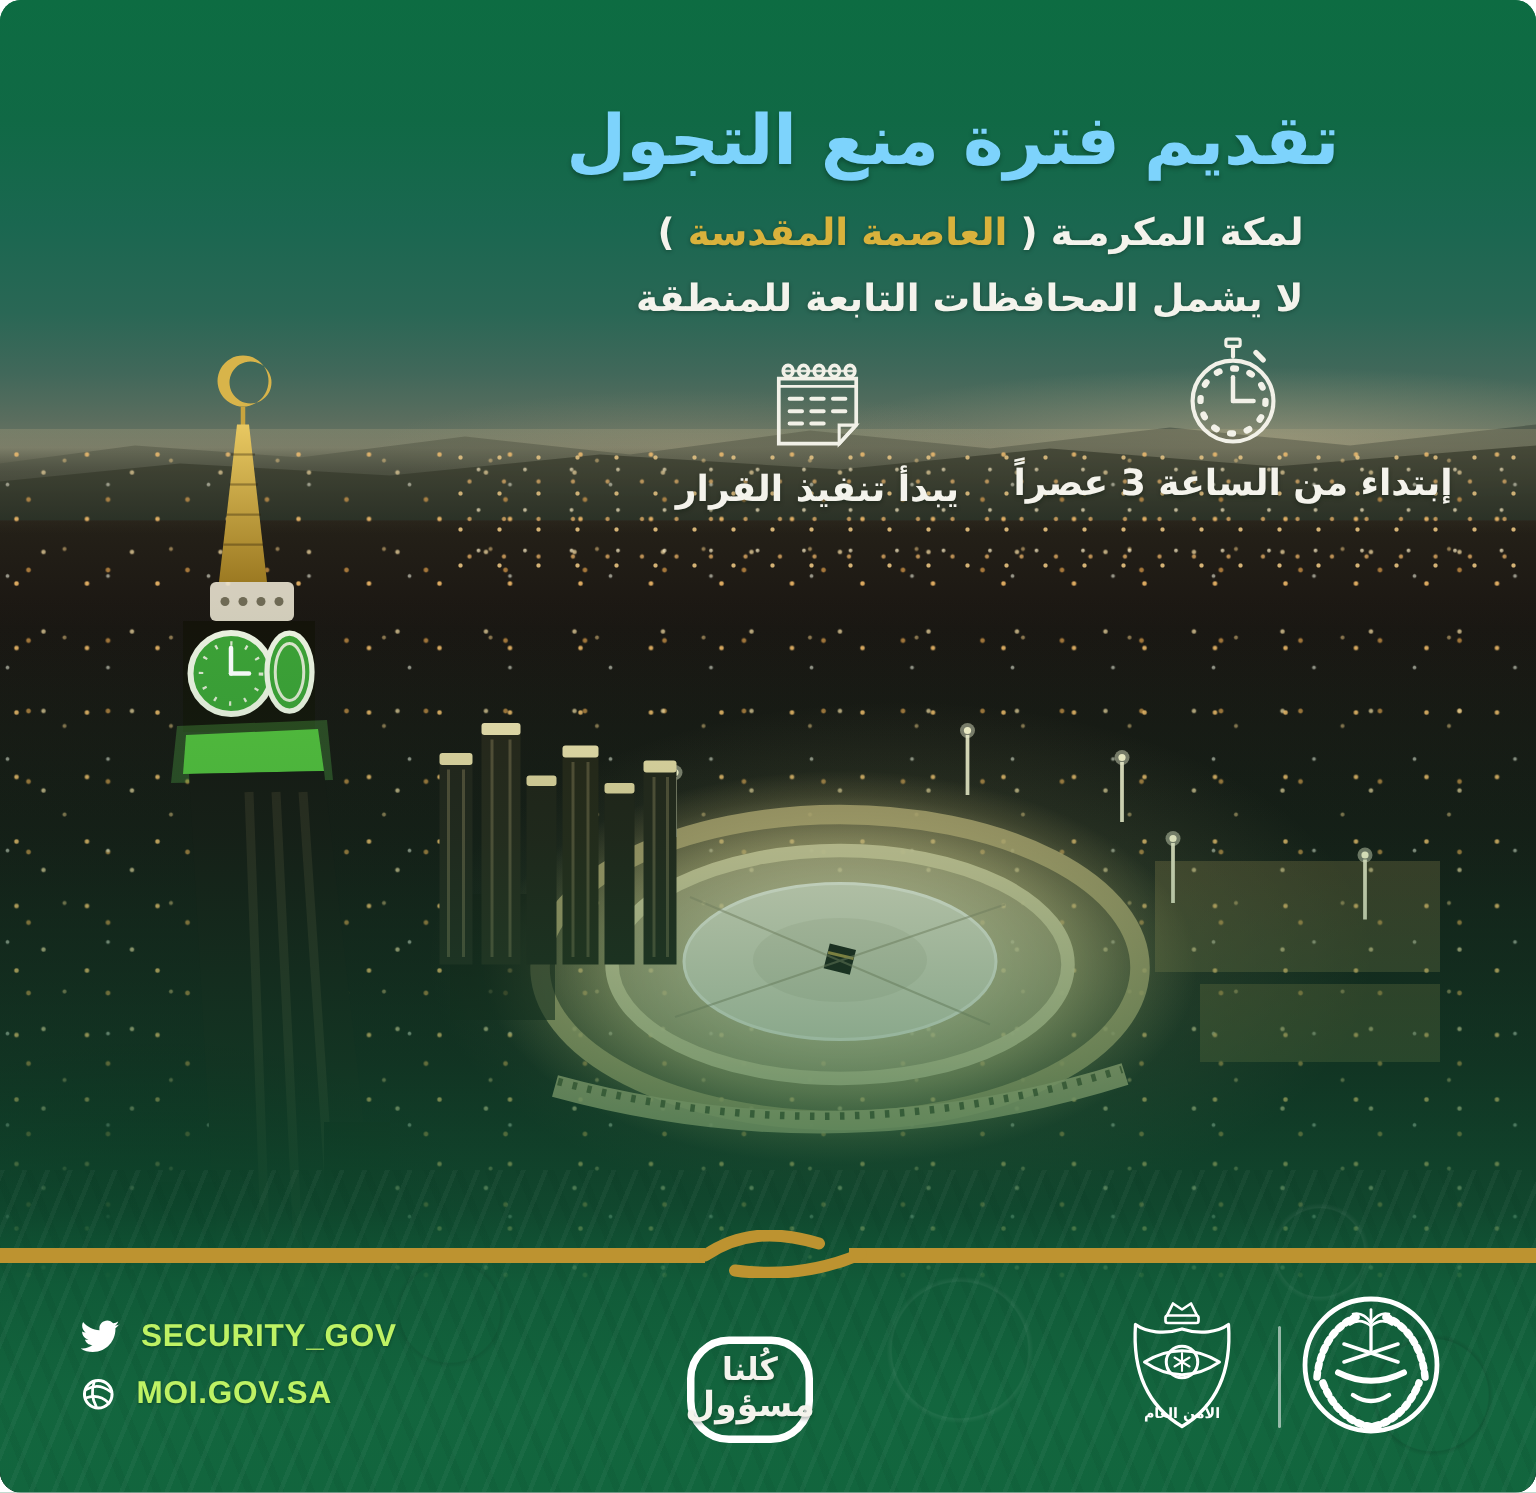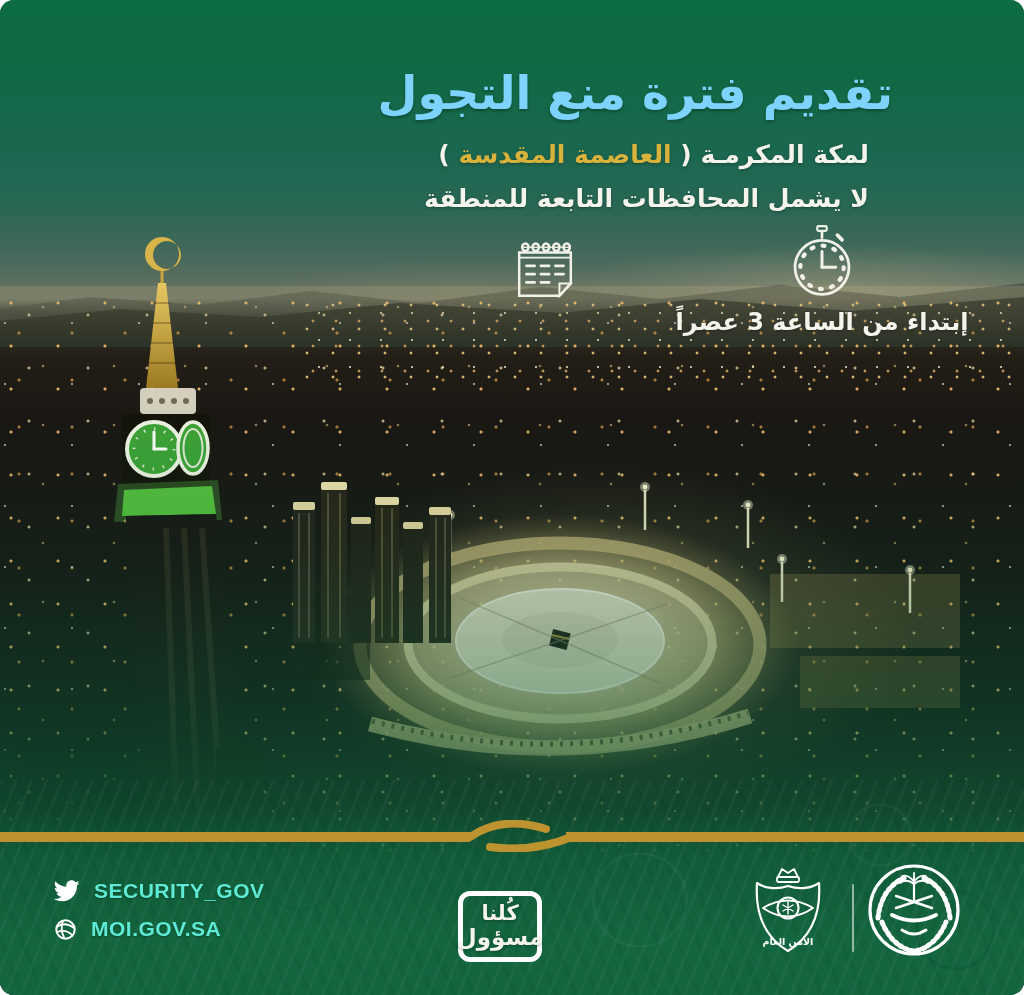--- a/index.html
+++ b/index.html
@@ -93,26 +93,26 @@
   .sub2{position:absolute;right:155px;top:184px;font-size:25px;font-weight:bold;white-space:nowrap;}
 
   .info-group{position:absolute;width:320px;text-align:center;}
   .info-group .icon-wrap{height:70px;display:flex;align-items:flex-end;justify-content:center;}
   .info-line1{margin-top:10px;font-size:24px;font-weight:bold;}
   .info-line2{margin-top:9px;font-size:25px;font-weight:bold;}
   #decision-group{left:385px;top:232px;}
   #time-group{left:662px;top:228px;}
 
   
-  .social{position:absolute;left:54px;top:876px;color:#5eead4;font-family:"Liberation Sans",sans-serif;}
+  .social{position:absolute;left:54px;top:876px;color:#bef264;font-family:"Liberation Sans",sans-serif;}
   .social-row{display:flex;align-items:center;gap:14px;height:30px;margin-bottom:8px;}
   .social-row .label{font-size:21px;font-weight:bold;letter-spacing:.5px;text-shadow:0 1px 2px rgba(0,20,10,.4);}
   .badge{
     position:absolute;left:458px;top:891px;width:74px;height:61px;
-    border:5px solid #ffffff;border-radius:12px;
+    border:5px solid #ffffff;border-radius:28px;
     display:flex;flex-direction:column;align-items:center;justify-content:center;
     color:#fff;
   }
   .badge .b1{font-size:21px;font-weight:bold;line-height:1.1;}
   .badge .b2{font-size:23px;font-weight:bold;line-height:1.1;}
   .logos-divider{position:absolute;left:852px;top:884px;width:2px;height:68px;background:rgba(255,255,255,.55);border-radius:1px;}
   .ps-logo{position:absolute;left:746px;top:864px;}
   .moi-logo{position:absolute;left:864px;top:860px;}
 </style>
 </head>
@@ -291,20 +291,21 @@
         <path d="M6,14 H56 V44 L45,56 H6 Z"></path>
         <line x1="6" y1="19" x2="56" y2="19" stroke-width="1.8"></line>
         <path d="M56,44 L45,56 L45,44 Z" stroke-width="2"></path>
         <g stroke-width="2.6">
           <path d="M13,27 h8 M27,27 h8 M41,27 h8"></path>
           <path d="M13,35 h8 M27,35 h8 M41,35 h8"></path>
           <path d="M13,43 h8 M27,43 h8"></path>
         </g>
       </svg>
     </div>
+    <div class="ar info-line1">يبدأ تنفيذ القرار</div>
   </div>
 
   <div class="info-group" id="time-group">
     <div class="icon-wrap">
       <svg width="66" height="74" viewBox="0 0 62 70" stroke="#f2f1e8" fill="none" stroke-width="2.6" stroke-linecap="round">
         <rect x="26.5" y="2" width="9" height="4.5" rx="1.2" stroke-width="2"></rect>
         <line x1="31" y1="7" x2="31" y2="13" stroke-width="2.6"></line>
         <line x1="45.5" y1="10.5" x2="50" y2="15" stroke-width="3.4"></line>
         <circle cx="31" cy="41" r="25.5"></circle>
         <circle cx="31" cy="41" r="20.5" stroke-width="4" stroke-dasharray="1.8 8.93"></circle>

